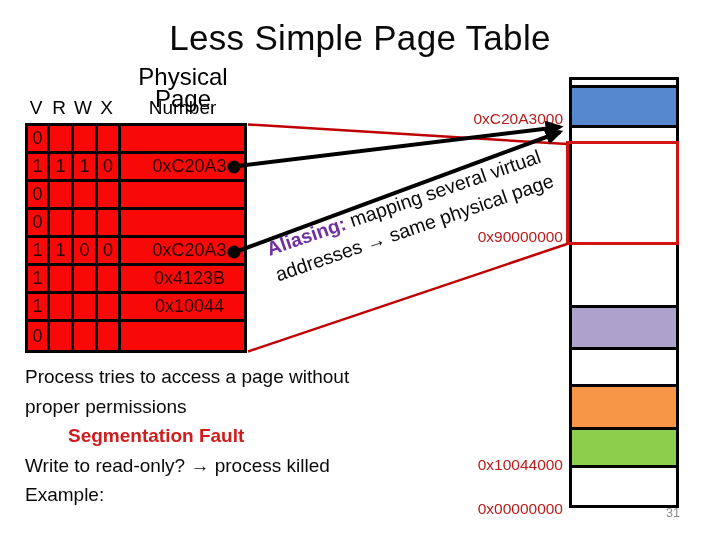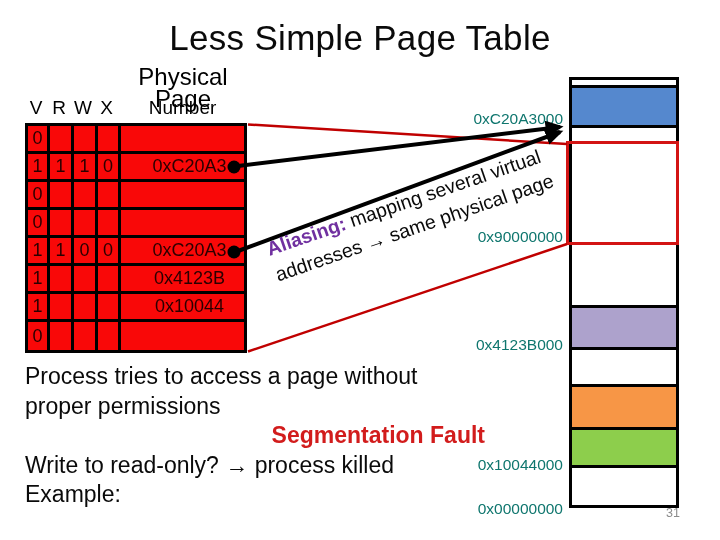--- a/index.html
+++ b/index.html
@@ -50,37 +50,37 @@
   .seg.c-purple{background:var(--block-purple);}
   .seg.c-orange{background:var(--block-orange);}
   .seg.c-green{background:var(--block-green);}
   .seg.c-white{background:#ffffff;}
   .redbox{
     position:absolute; left:566px; top:141px; width:113px; height:104px;
     box-sizing:border-box; border:3px solid var(--red-box); background:transparent;
   }
   .memlabel{
     position:absolute; left:430px; width:133px; height:17px; text-align:right;
-    font-size:15.5px; line-height:17px; color:#0f766e; white-space:nowrap;
+    font-size:15.5px; line-height:17px; color:#b91c1c; white-space:nowrap;
   }
   .overlay{position:absolute; left:0; top:0; width:720px; height:540px; pointer-events:none;}
   .overlay .lens{stroke:var(--lens-line); stroke-width:2.5;}
   .overlay .arrow{stroke:#000; stroke-width:4;}
   .overlay .dot{fill:#000;}
   .aliasing{
     position:absolute; left:263px; top:237px; width:340px;
     transform:rotate(-19deg); transform-origin:0 0;
     font-size:19.5px; line-height:27px; white-space:nowrap; color:#0a0a0a;
   }
   .aliasing .alias-label{color:var(--aliasing-purple); font-weight:bold;}
   .bodytext{
     position:absolute; left:25px; top:362px; width:460px;
-    font-size:23px; line-height:29.5px; color:#0a0a0a; white-space:nowrap;
+    font-size:19px; line-height:29.5px; color:#0a0a0a; white-space:nowrap;
   }
-  .segfault{padding-left:43px; font-weight:bold; color:var(--seg-fault);text-align:right;}
+  .segfault{padding-left:43px; font-weight:bold; color:var(--seg-fault);}
   .pagenum{
     position:absolute; left:658px; top:506px; width:22px; text-align:right;
     font-size:12.5px; color:var(--page-num);
   }
 </style>
 </head>
 <body>
 
 <div class="slide">
 
@@ -154,21 +154,20 @@
     <div class="seg c-white lined" style="height:37px"></div>
     <div class="seg c-orange lined" style="height:43px"></div>
     <div class="seg c-green lined" style="height:38px"></div>
     <div class="seg c-white lined" style="height:40px"></div>
   </div>
 
   <div class="redbox"></div>
 
   <div class="memlabel" style="top:110px">0xC20A3000</div>
   <div class="memlabel" style="top:228px">0x90000000</div>
-  <div class="memlabel" style="top:336px">0x4123B000</div>
   <div class="memlabel" style="top:456px">0x10044000</div>
   <div class="memlabel" style="top:500px">0x00000000</div>
 
   <svg class="overlay" viewBox="0 0 720 540">
     <defs>
       <marker id="ah" markerWidth="5" markerHeight="5" refX="3.6" refY="2" orient="auto">
         <path d="M0,0 L4.5,2 L0,4 z" fill="#000"></path>
       </marker>
     </defs>
     <line class="lens" x1="248" y1="124.5" x2="567" y2="144"></line>

